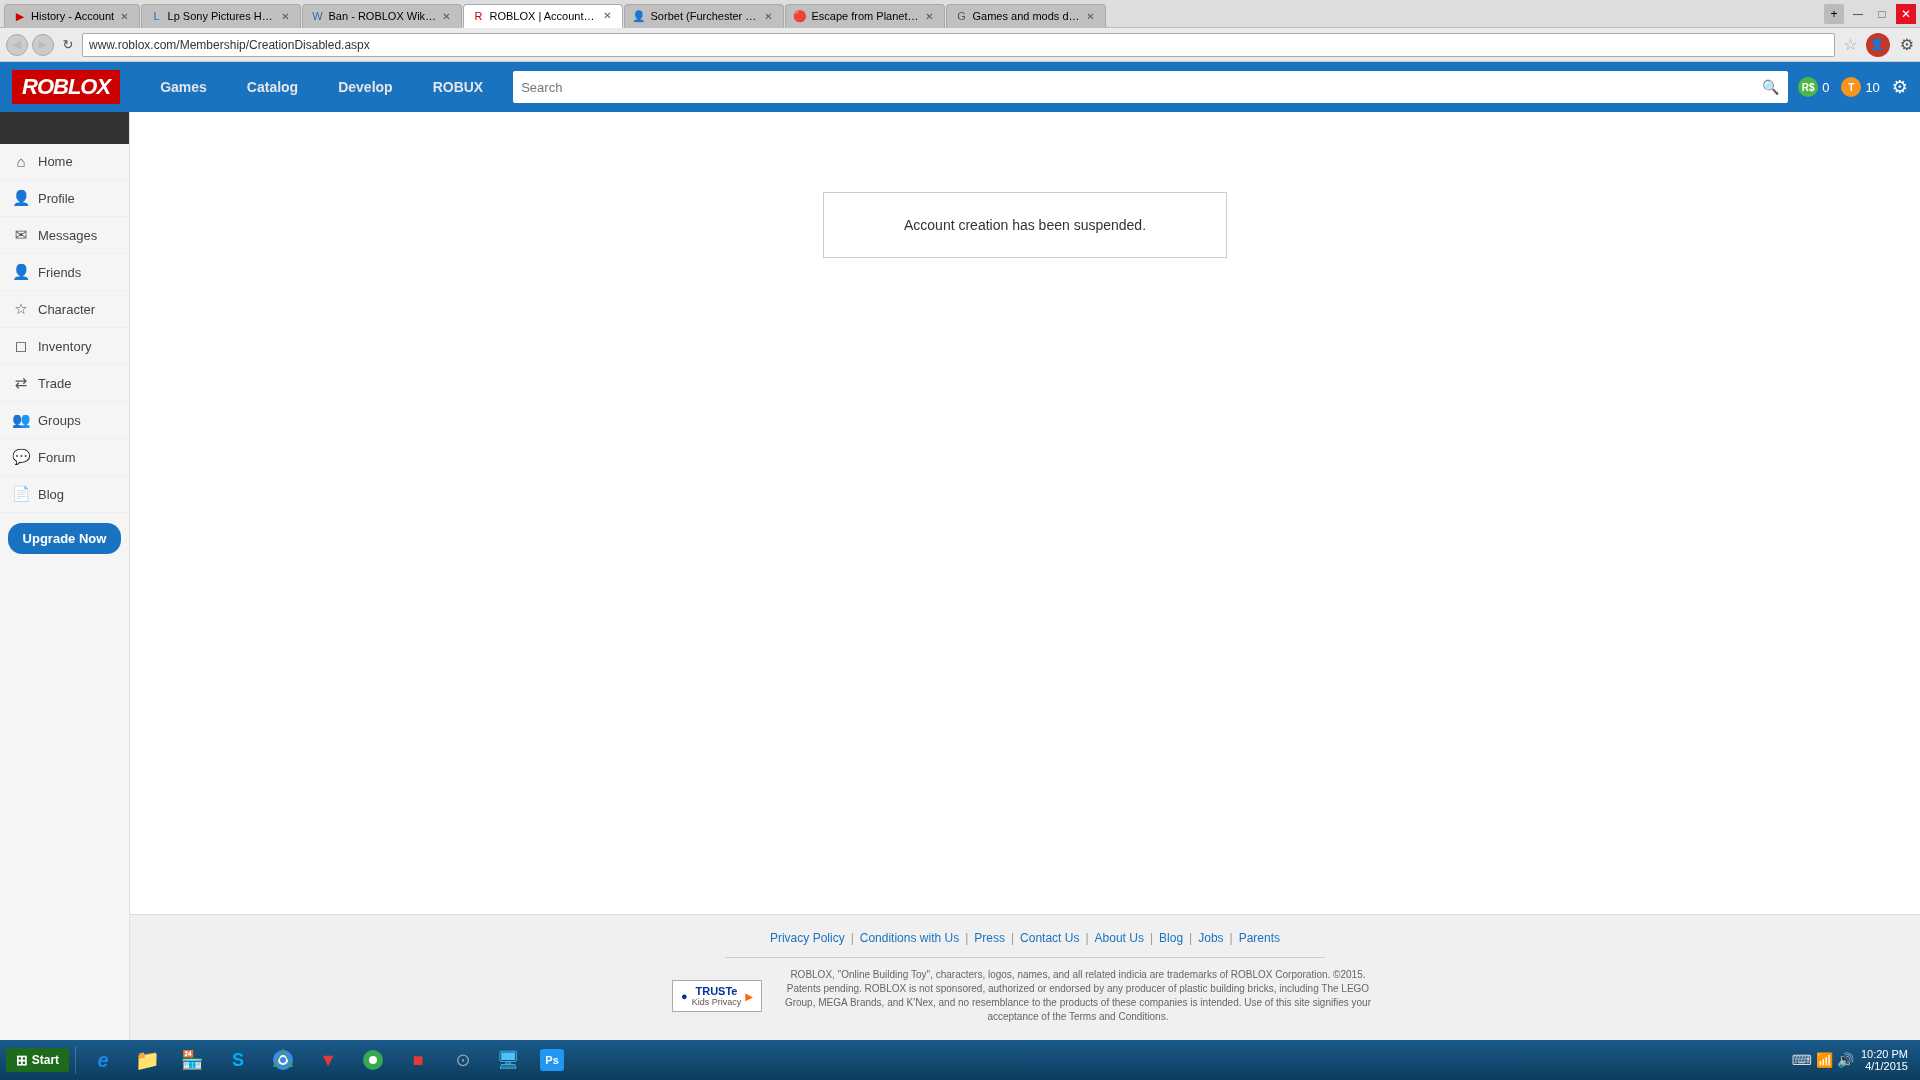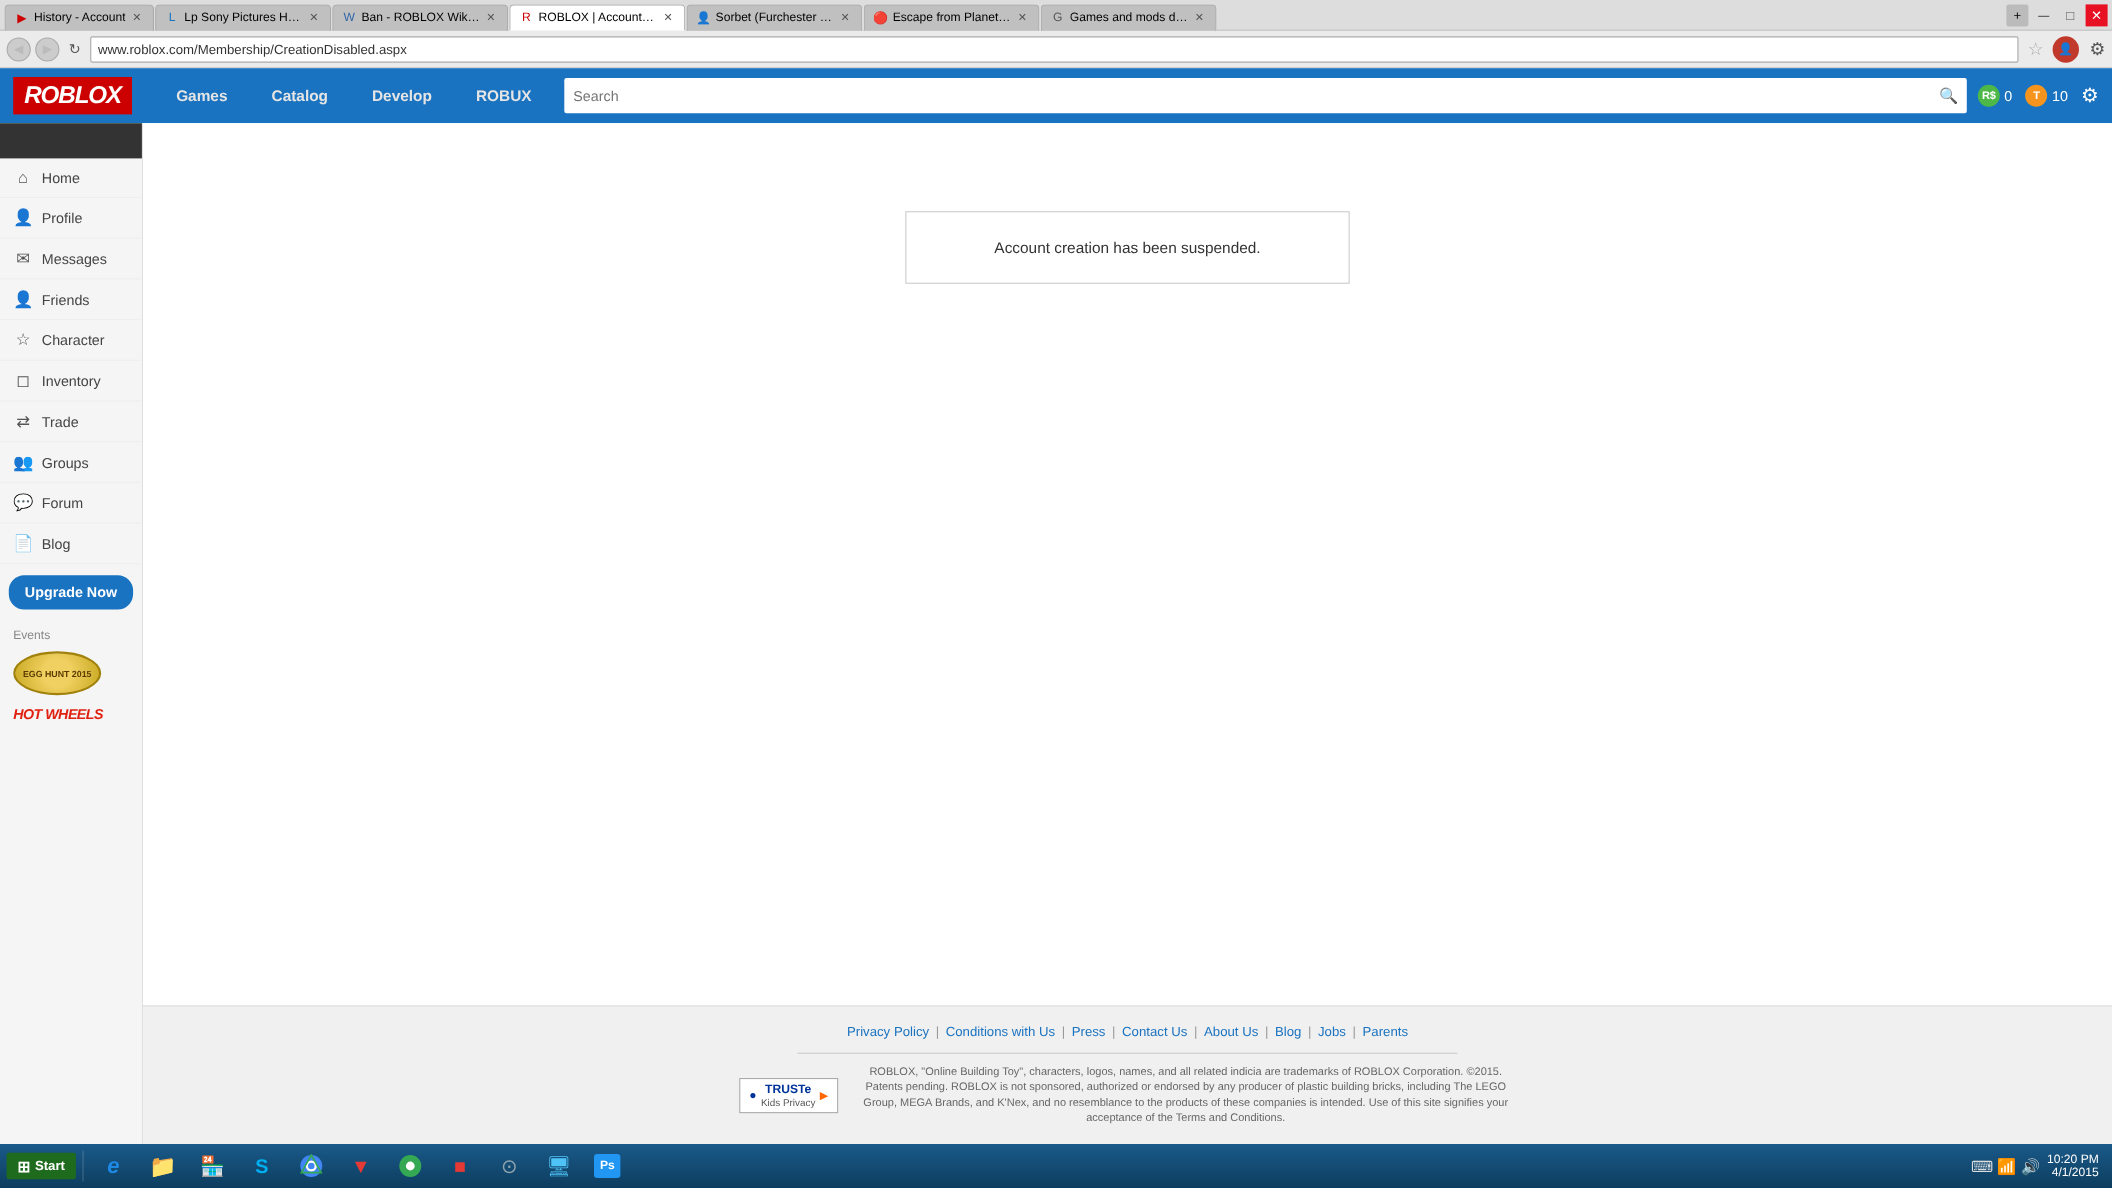--- a/index.html
+++ b/index.html
@@ -512,31 +512,20 @@
     </div>
     <div class="sidebar-item">
       <span class="sidebar-icon">💬</span>
       <span>Forum</span>
     </div>
     <div class="sidebar-item">
       <span class="sidebar-icon">📄</span>
       <span>Blog</span>
     </div>
     <div class="upgrade-btn">Upgrade Now</div>
-    <div class="events-section">
-      <div class="events-label">Events</div>
-      <div class="event-badge">
-        <div class="egg-hunt-badge">
-          <span style="font-size:8px;font-weight:900;">EGG HUNT 2015</span>
-        </div>
-      </div>
-      <div class="event-badge">
-        <div class="hot-wheels-badge">HOT WHEELS</div>
-      </div>
-    </div>
   </div>
 
   <div style="flex:1;display:flex;flex-direction:column;gap:36px;">
     <div class="content">
       <div class="suspended-box">
         <span>Account creation has been suspended.</span>
       </div>
     </div>
 
     <div class="footer">

